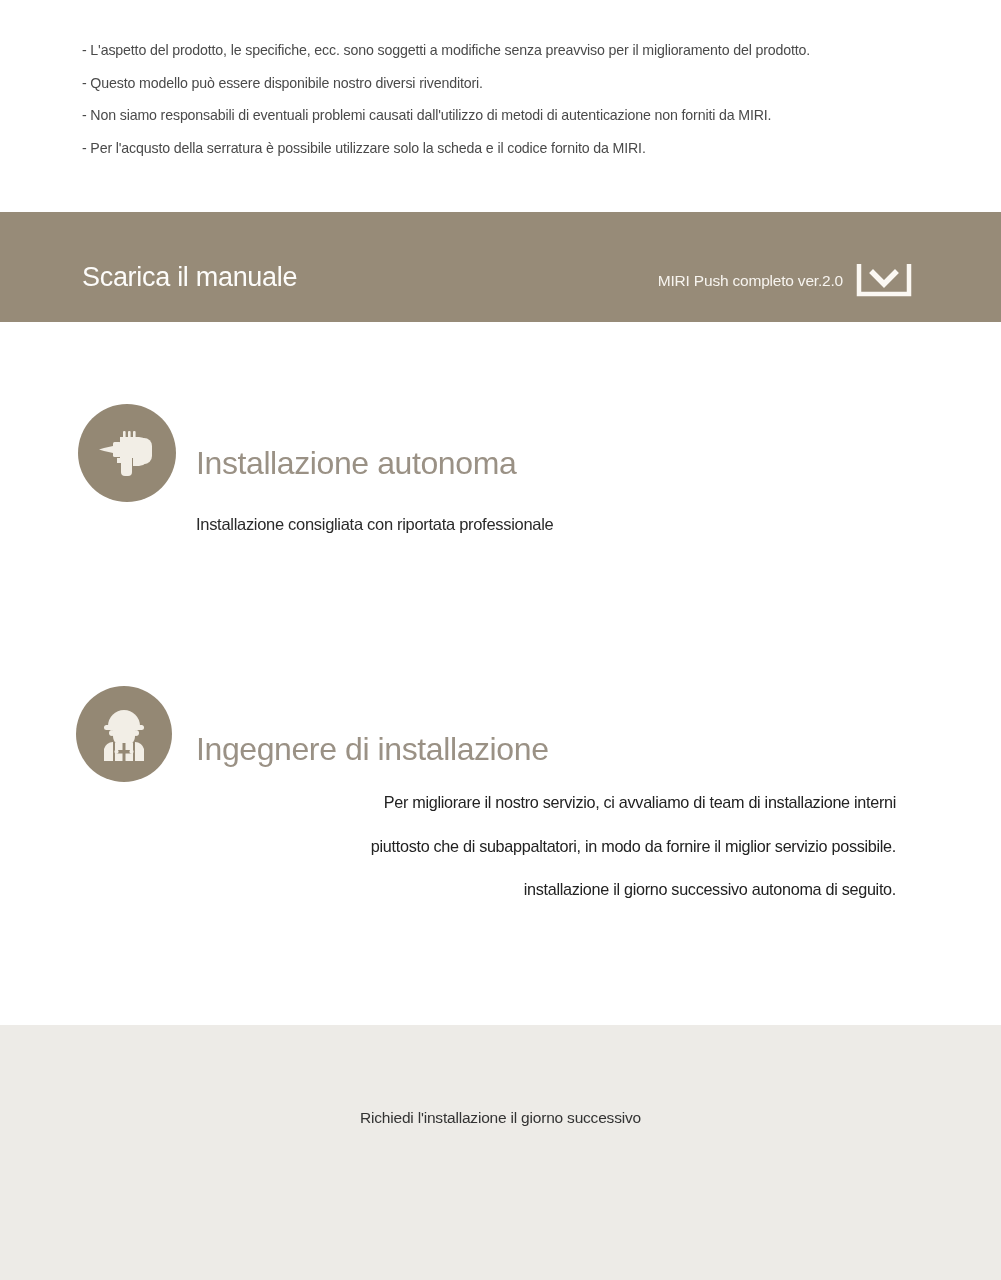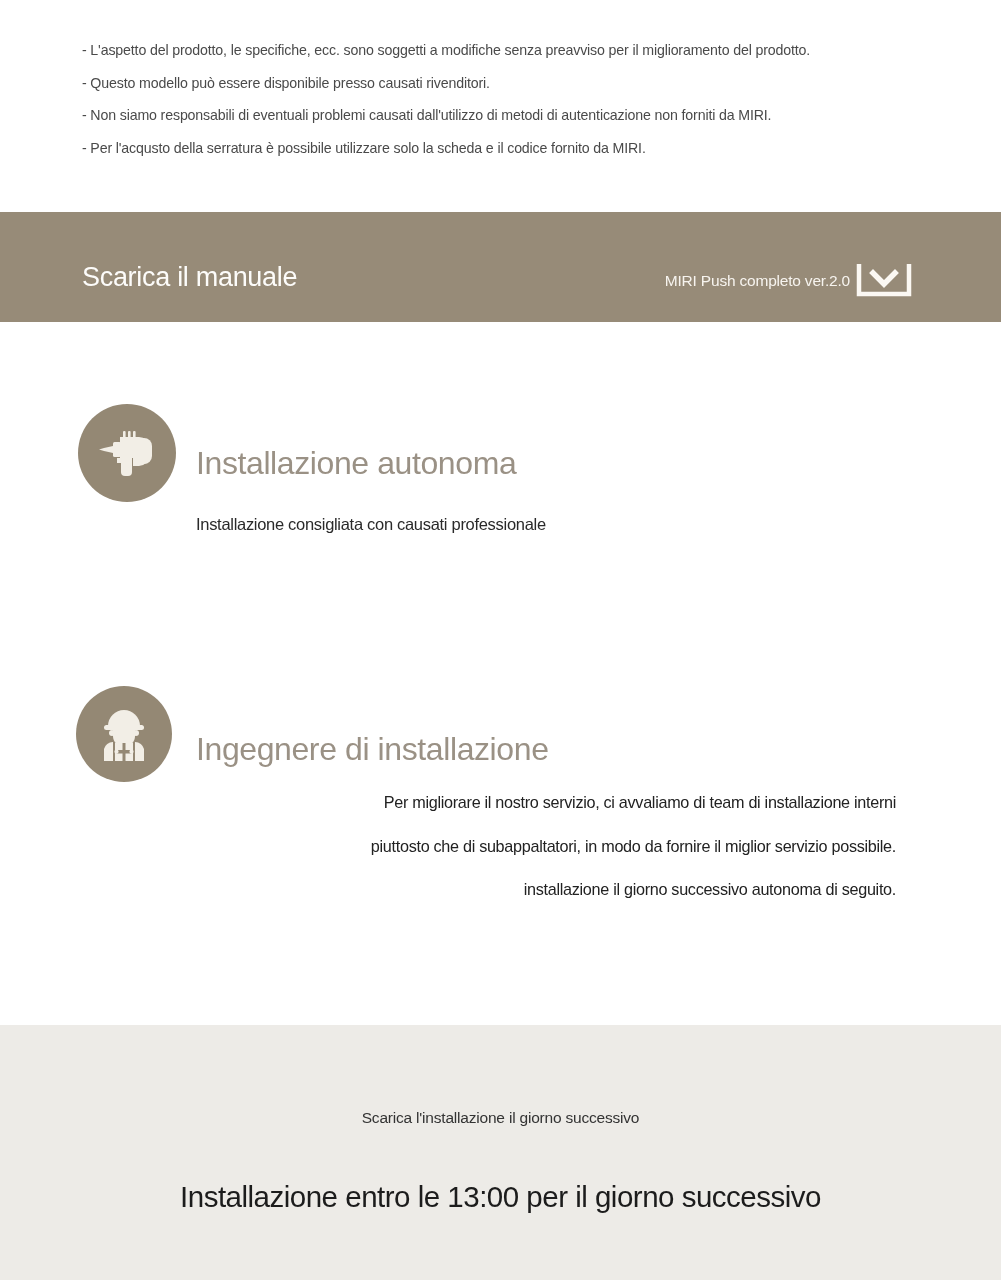--- a/index.html
+++ b/index.html
@@ -52,21 +52,21 @@
     color: #fdfcfa;
     letter-spacing: -0.3px;
     font-weight: 400;
   }
   .banner-right {
     position: absolute;
     right: 88px;
     top: 52px;
     display: flex;
     align-items: center;
-    gap: 5px;
+    gap: 12px;
   }
   .banner-file {
     font-size: 15.5px;
     color: #f7f4ef;
     letter-spacing: -0.2px;
     white-space: nowrap;
   }
   .download-icon {
     width: 58px;
     height: 34px;
@@ -168,21 +168,21 @@
     font-weight: 400;
   }
 </style>
 </head>
 <body>
 
 <div class="page">
 
   <div class="notices">
     <div class="notice-line">- L'aspetto del prodotto, le specifiche, ecc. sono soggetti a modifiche senza preavviso per il miglioramento del prodotto.</div>
-    <div class="notice-line">- Questo modello può essere disponibile presso causati rivenditori.</div>
+    <div class="notice-line">- Questo modello può essere disponibile nostro diversi rivenditori.</div>
     <div class="notice-line">- Non siamo responsabili di eventuali problemi causati dall'utilizzo di metodi di autenticazione non forniti da MIRI.</div>
     <div class="notice-line">- Per l'acqusto della serratura è possibile utilizzare solo la scheda e il codice fornito da MIRI.</div>
   </div>
 
   <div class="download-banner">
     <div class="banner-title">Scarica il manuale</div>
     <div class="banner-right">
       <span class="banner-file">MIRI Push completo ver.2.0</span>
       <span class="download-icon">
         <svg width="58" height="34" viewBox="0 0 58 34" xmlns="http://www.w3.org/2000/svg">
@@ -213,21 +213,21 @@
 
             <rect x="27" y="5" width="2.6" height="7" rx="1"></rect>
             <rect x="32" y="5" width="2.6" height="7" rx="1"></rect>
             <rect x="37" y="5" width="2.6" height="7" rx="1"></rect>
           </g>
         </svg>
       </span>
     </div>
     <div class="block-body">
       <div class="block-heading">Installazione autonoma</div>
-      <div class="block-sub">Installazione consigliata con causati professionale</div>
+      <div class="block-sub">Installazione consigliata con riportata professionale</div>
     </div>
   </div>
 
   <div class="install-block block-eng">
     <div class="icon-circle">
       <span>
         <svg width="60" height="58" viewBox="0 0 60 58" xmlns="http://www.w3.org/2000/svg">
           <g fill="#f2eee6">
 
             <path d="M14 23 a16 16 0 0 1 32 0 z"></path>
@@ -262,17 +262,16 @@
       <div class="block-heading">Ingegnere di installazione</div>
       <div class="block-para">
         <div class="para-line">Per migliorare il nostro servizio, ci avvaliamo di team di installazione interni</div>
         <div class="para-line">piuttosto che di subappaltatori, in modo da fornire il miglior servizio possibile.</div>
         <div class="para-line">installazione il giorno successivo autonoma di seguito.</div>
       </div>
     </div>
   </div>
 
   <div class="bottom-section">
-    <div class="bottom-kicker">Scarica l'installazione il giorno successivo</div>
-    <div class="bottom-headline">Installazione entro le 13:00 per il giorno successivo</div>
+    <div class="bottom-kicker">Richiedi l'installazione il giorno successivo</div>
   </div>
 
 </div>
 
 </body></html>

